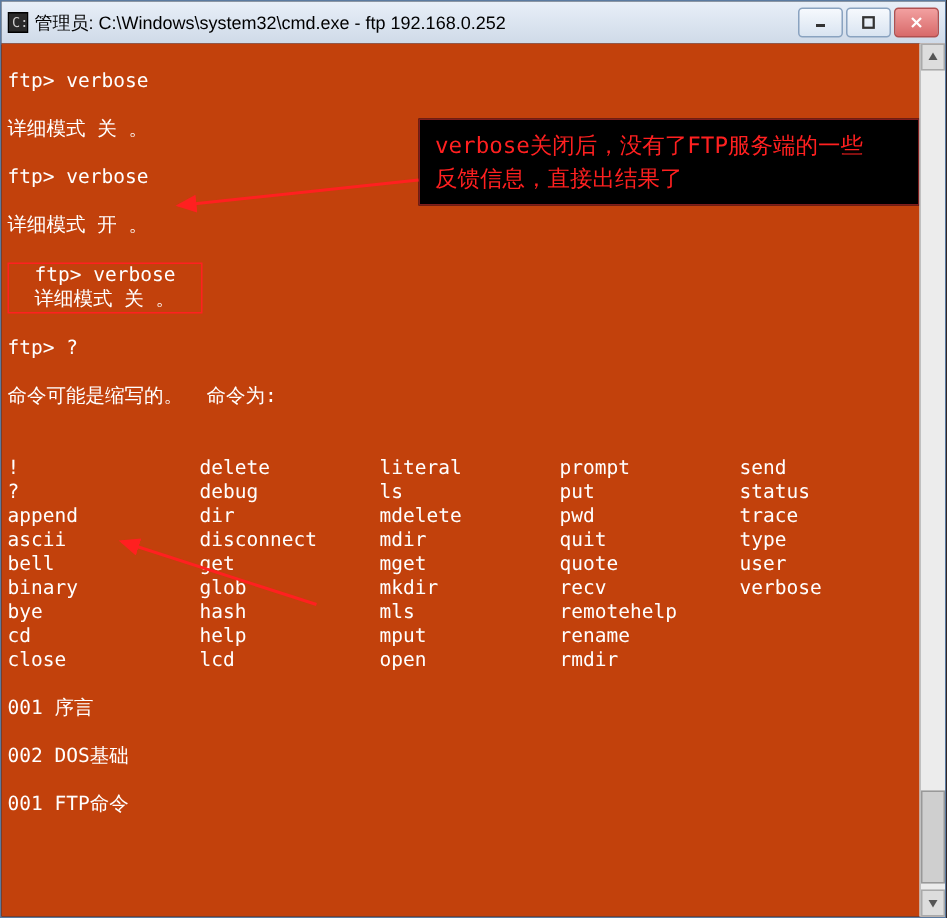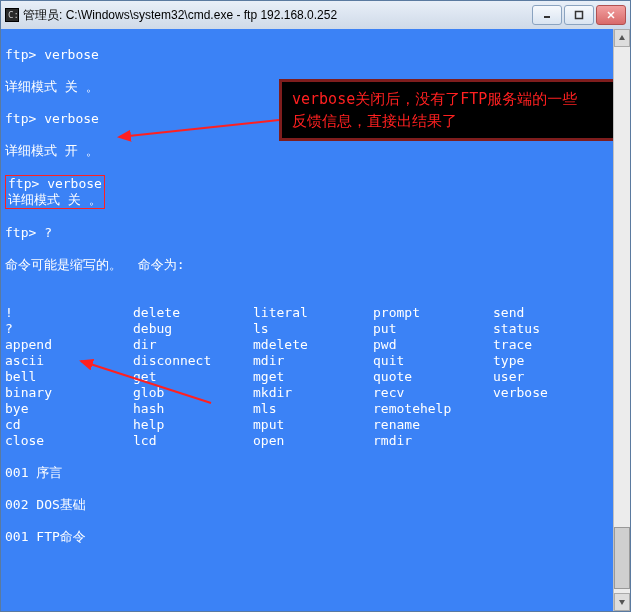--- a/index.html
+++ b/index.html
@@ -3,26 +3,26 @@
 <meta charset="utf-8">
 <style>
   html,body{margin:0;padding:0;background:#000;font-family:'NSimSun','SimSun','Consolas',monospace;font-size:13px;color:#fff;overflow:hidden}
   .window{width:631px;height:612px;background:#000;position:relative;border:1px solid #5a7aa0;box-sizing:border-box}
   .titlebar{height:28px;background:linear-gradient(#e8eff8,#cfdae8);border-bottom:1px solid #5a7aa0;display:flex;align-items:center;padding:0 4px;color:#000;font-size:12px;font-family:'Microsoft YaHei','SimSun',sans-serif}
   .titlebar .icon{margin-right:4px;display:flex;align-items:center}
   .titlebar .title{flex:1;white-space:nowrap;overflow:hidden}
   .winbtns{display:flex;gap:2px}
   .winbtn{width:28px;height:18px;background:linear-gradient(#f6f9fd,#d9e4f1);border:1px solid #8aa3c0;border-radius:3px;display:flex;align-items:center;justify-content:center;position:relative}
   .winbtn.close{background:linear-gradient(#f2a0a0,#d86a6a);border-color:#b05050}
-  .terminal{position:absolute;top:28px;left:0;right:0;bottom:0;background:#3b82f6;padding:2px 4px;line-height:16px;white-space:pre;overflow:hidden}
+  .terminal{position:absolute;top:28px;left:0;right:0;bottom:0;background:#c2410c;padding:2px 4px;line-height:16px;white-space:pre;overflow:hidden}
   .scrollbar{position:absolute;top:28px;right:0;width:16px;bottom:0;background:#ececec;border-left:1px solid #c0c0c0}
   .scroll-up,.scroll-down{height:16px;background:#ddd;border:1px solid #aaa;display:flex;align-items:center;justify-content:center}
   .scroll-thumb{background:#cfcfcf;border:1px solid #999;height:60px;margin-top:480px}
-  .redbox{border:1px solid #ff2020;display:inline-block;padding:0 2px}
-  .note{position:absolute;border:3px solid #7f1d1d;color:#ff2020;padding:6px 10px;font-size:15px;line-height:22px;background:#000}
+  .redbox{border:1px solid #ff2020;display:inline-block;padding:0 17px}
+  .note{position:absolute;border:1px solid #7f1d1d;color:#ff2020;padding:6px 10px;font-size:15px;line-height:22px;background:#000}
   .arrow1{position:absolute;pointer-events:none}
   .line{display:block}
   .table{display:flex}
   .col{width:120px}
   .col:first-child{width:128px}
 </style>
 </head>
 <body>
 
 <div class="window">

